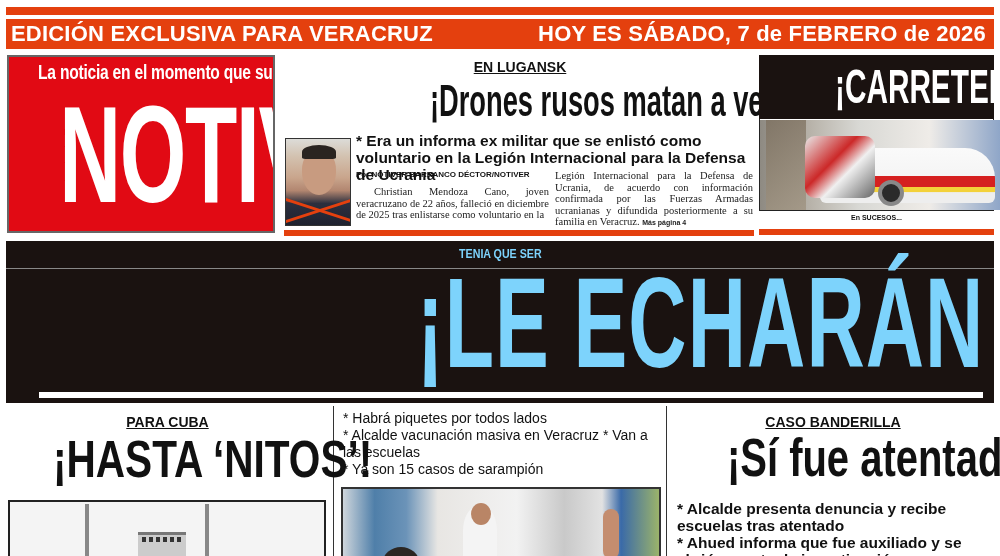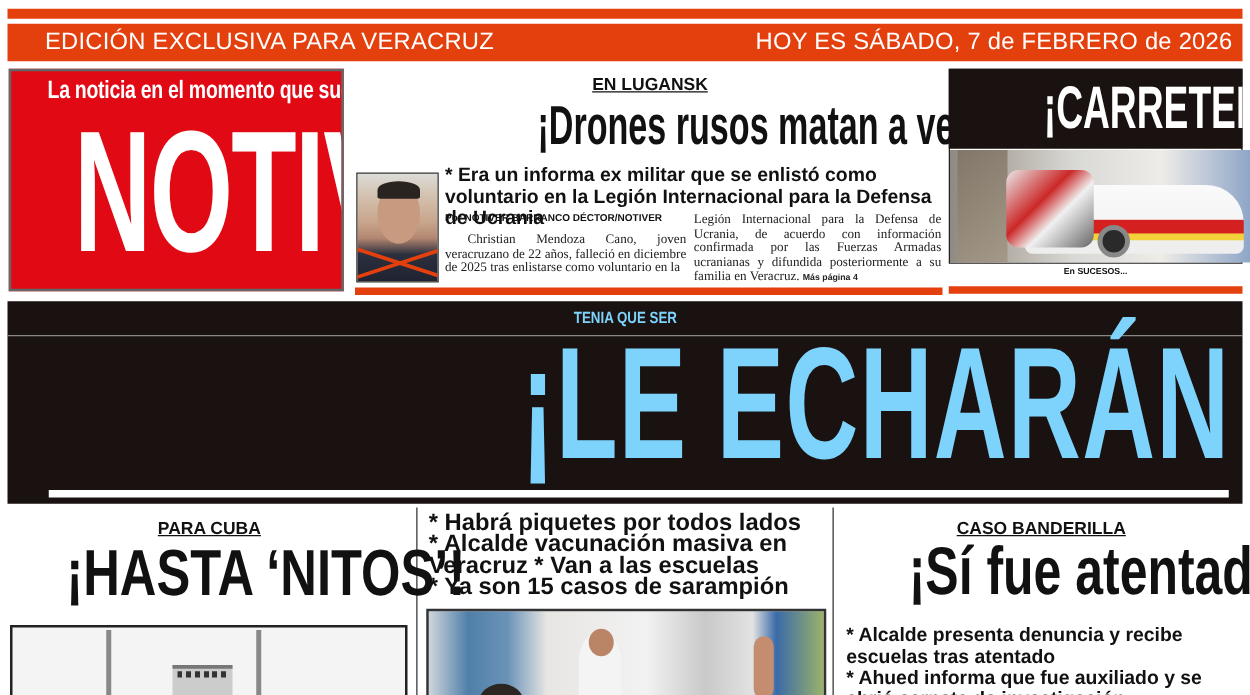--- a/index.html
+++ b/index.html
@@ -5,21 +5,21 @@
   * { box-sizing: border-box; margin: 0; padding: 0; }
   html, body { width: 1000px; height: 556px; overflow: hidden; background: #ffffff; }
   body { position: relative; font-family: "Liberation Sans", sans-serif; color: #111; }
 
   .abs { position: absolute; }
 
   
   .top-strip { left: 6px; top: 7px; width: 988px; height: 8px; background: #e4400e; }
   .edition-bar { left: 6px; top: 19px; width: 988px; height: 30px; background: #e4400e; color: #fff;
     display: flex; justify-content: space-between; align-items: center; padding: 0 8px 0 5px; }
-  .edition-bar span { font-weight: 400; font-size: 19px; letter-spacing: 0.2px; margin-left: 25px; }
+  .edition-bar span { font-weight: 700; font-size: 22px; letter-spacing: 0.2px; }
 
   
   .logo { left: 7px; top: 55px; width: 268px; height: 178px; background: #e10a14; border: 2px solid #666;
     color: #fff; text-align: center; overflow: hidden; }
   .logo .slogan { font-family: "Liberation Sans Narrow", "Liberation Sans", sans-serif; font-weight: 700; font-size: 20px;
     margin-top: 4px; transform: scaleX(0.78); transform-origin: center; white-space: nowrap; letter-spacing: -0.3px; }
   .logo .brand { font-weight: 700; font-size: 138px; line-height: 140px; margin-top: 0px; transform: scaleX(0.62) scaleY(1.0);
     transform-origin: center top; white-space: nowrap; letter-spacing: -2px; }
 
   
@@ -73,21 +73,21 @@
   .col-sep { top: 406px; width: 1px; height: 150px; background: #333; }
   .cuba-kicker { left: 10px; top: 414px; width: 315px; }
   .cuba-title { left: 8px; top: 430px; width: 320px; text-align: center; white-space: nowrap; }
   .cuba-title span { display: inline-block; font-weight: 700; font-size: 52px; line-height: 58px; transform: scaleX(0.78); transform-origin: center; }
   .ship-photo { left: 8px; top: 500px; width: 318px; height: 60px; border: 2px solid #222; background: #f4f4f4; overflow: hidden; }
   .ship-photo .mast { position: absolute; top: 2px; width: 4px; height: 60px; background: #888; }
   .ship-photo .bridge { position: absolute; left: 128px; top: 30px; width: 48px; height: 30px; background: #ccc; border-top: 3px solid #777; }
   .ship-photo .windows { position: absolute; left: 132px; top: 35px; width: 40px; height: 5px;
     background: repeating-linear-gradient(90deg, #333 0 4px, transparent 4px 7px); }
 
-  .bullets-mid { left: 343px; top: 410px; width: 320px; font-weight: 700; font-size: 19px; line-height: 17px; }
+  .bullets-mid { left: 343px; top: 410px; width: 320px; font-weight: 400; font-size: 14px; line-height: 17px; }
   .vacc-photo { left: 341px; top: 487px; width: 320px; height: 72px; border: 2px solid #333; overflow: hidden;
     background: linear-gradient(90deg, #cfd6dc 0%, #4f7fa9 10%, #6b93b8 20%, #e8e6e3 30%, #f2f2f2 55%, #c9c9c9 70%, #e2e2e2 82%, #3a6aa8 88%, #9bb36a 100%); }
   .vacc-photo .nurse { position: absolute; left: 120px; top: 18px; width: 34px; height: 60px; border-radius: 40% 40% 0 0; background: #f4f4f4; }
   .vacc-photo .nurse-head { position: absolute; left: 128px; top: 14px; width: 20px; height: 22px; border-radius: 50%; background: #b98566; }
   .vacc-photo .arm { position: absolute; left: 260px; top: 20px; width: 16px; height: 50px; border-radius: 8px; background: #c48d6f; }
   .vacc-photo .kid { position: absolute; left: 40px; top: 58px; width: 36px; height: 30px; border-radius: 50%; background: #2b2622; }
 
   .band-kicker { left: 673px; top: 414px; width: 320px; }
   .band-title { left: 672px; top: 428px; width: 322px; text-align: center; white-space: nowrap; }
   .band-title span { display: inline-block; font-weight: 700; font-size: 54px; line-height: 58px; transform: scaleX(0.74); transform-origin: center; }

